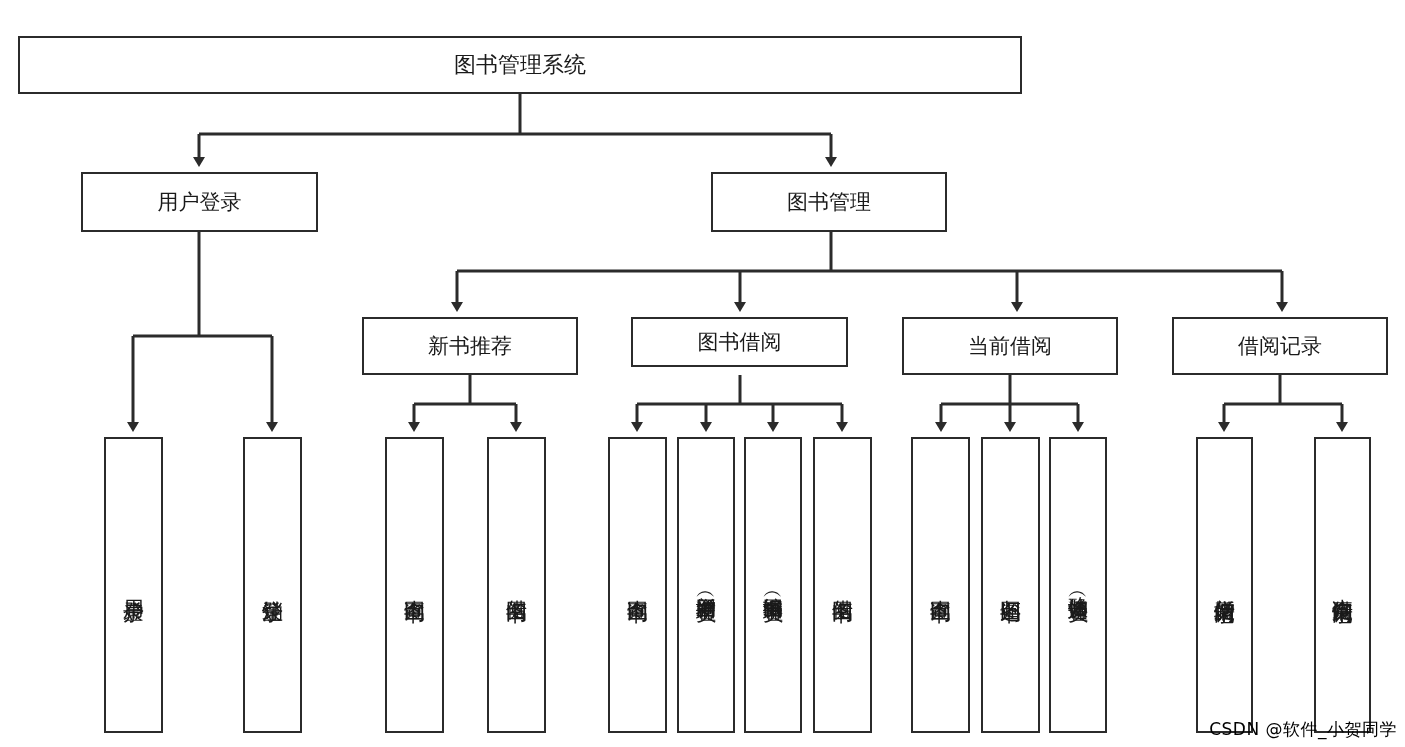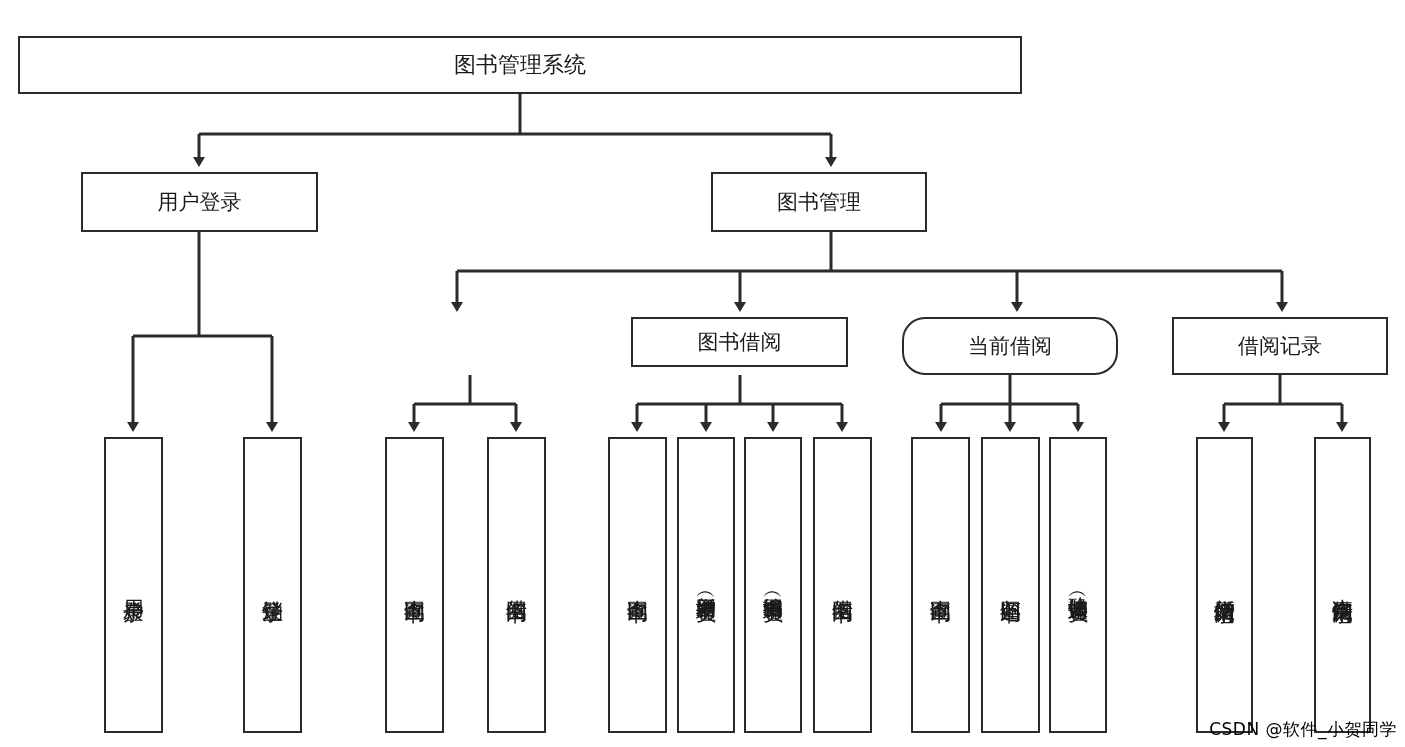--- a/index.html
+++ b/index.html
@@ -128,28 +128,31 @@
     </g>
   </svg>
 
   <div class="node node-root" style="left:18px; top:12px; width:1004px; height:58px;margin-top:24px;">
     <span class="label">图书管理系统</span>
   </div>
 
   <div class="node node-l2" style="left:81px; top:172px; width:237px; height:60px;">
     <span class="label">用户登录</span>
   </div>
-  <div class="node node-l2" style="left:711px; top:172px; width:216px; height:60px;">
+  <div class="node node-l2" style="left:711px; top:172px; width:236px; height:60px;">
     <span class="label">图书管理</span>
   </div>
 
+  <div class="node node-l3" style="left:362px; top:317px; width:216px; height:58px;">
+    <span class="label">新书推荐</span>
+  </div>
   <div class="node node-l3" style="left:631px; top:317px; width:217px; height:50px;">
     <span class="label">图书借阅</span>
   </div>
-  <div class="node node-l3" style="left:902px; top:317px; width:216px; height:58px;border-radius:23px;">
+  <div class="node node-l3" style="left:902px; top:317px; width:216px; height:58px;">
     <span class="label">当前借阅</span>
   </div>
   <div class="node node-l3" style="left:1172px; top:317px; width:216px; height:58px;justify-content:center;">
     <span class="label">借阅记录</span>
   </div>
 
   <div class="node node-leaf" style="left:104px; top:437px; width:59px; height:296px;">
     <span class="label">用户登录</span>
   </div>
   <div class="node node-leaf" style="left:243px; top:437px; width:59px; height:296px;">

